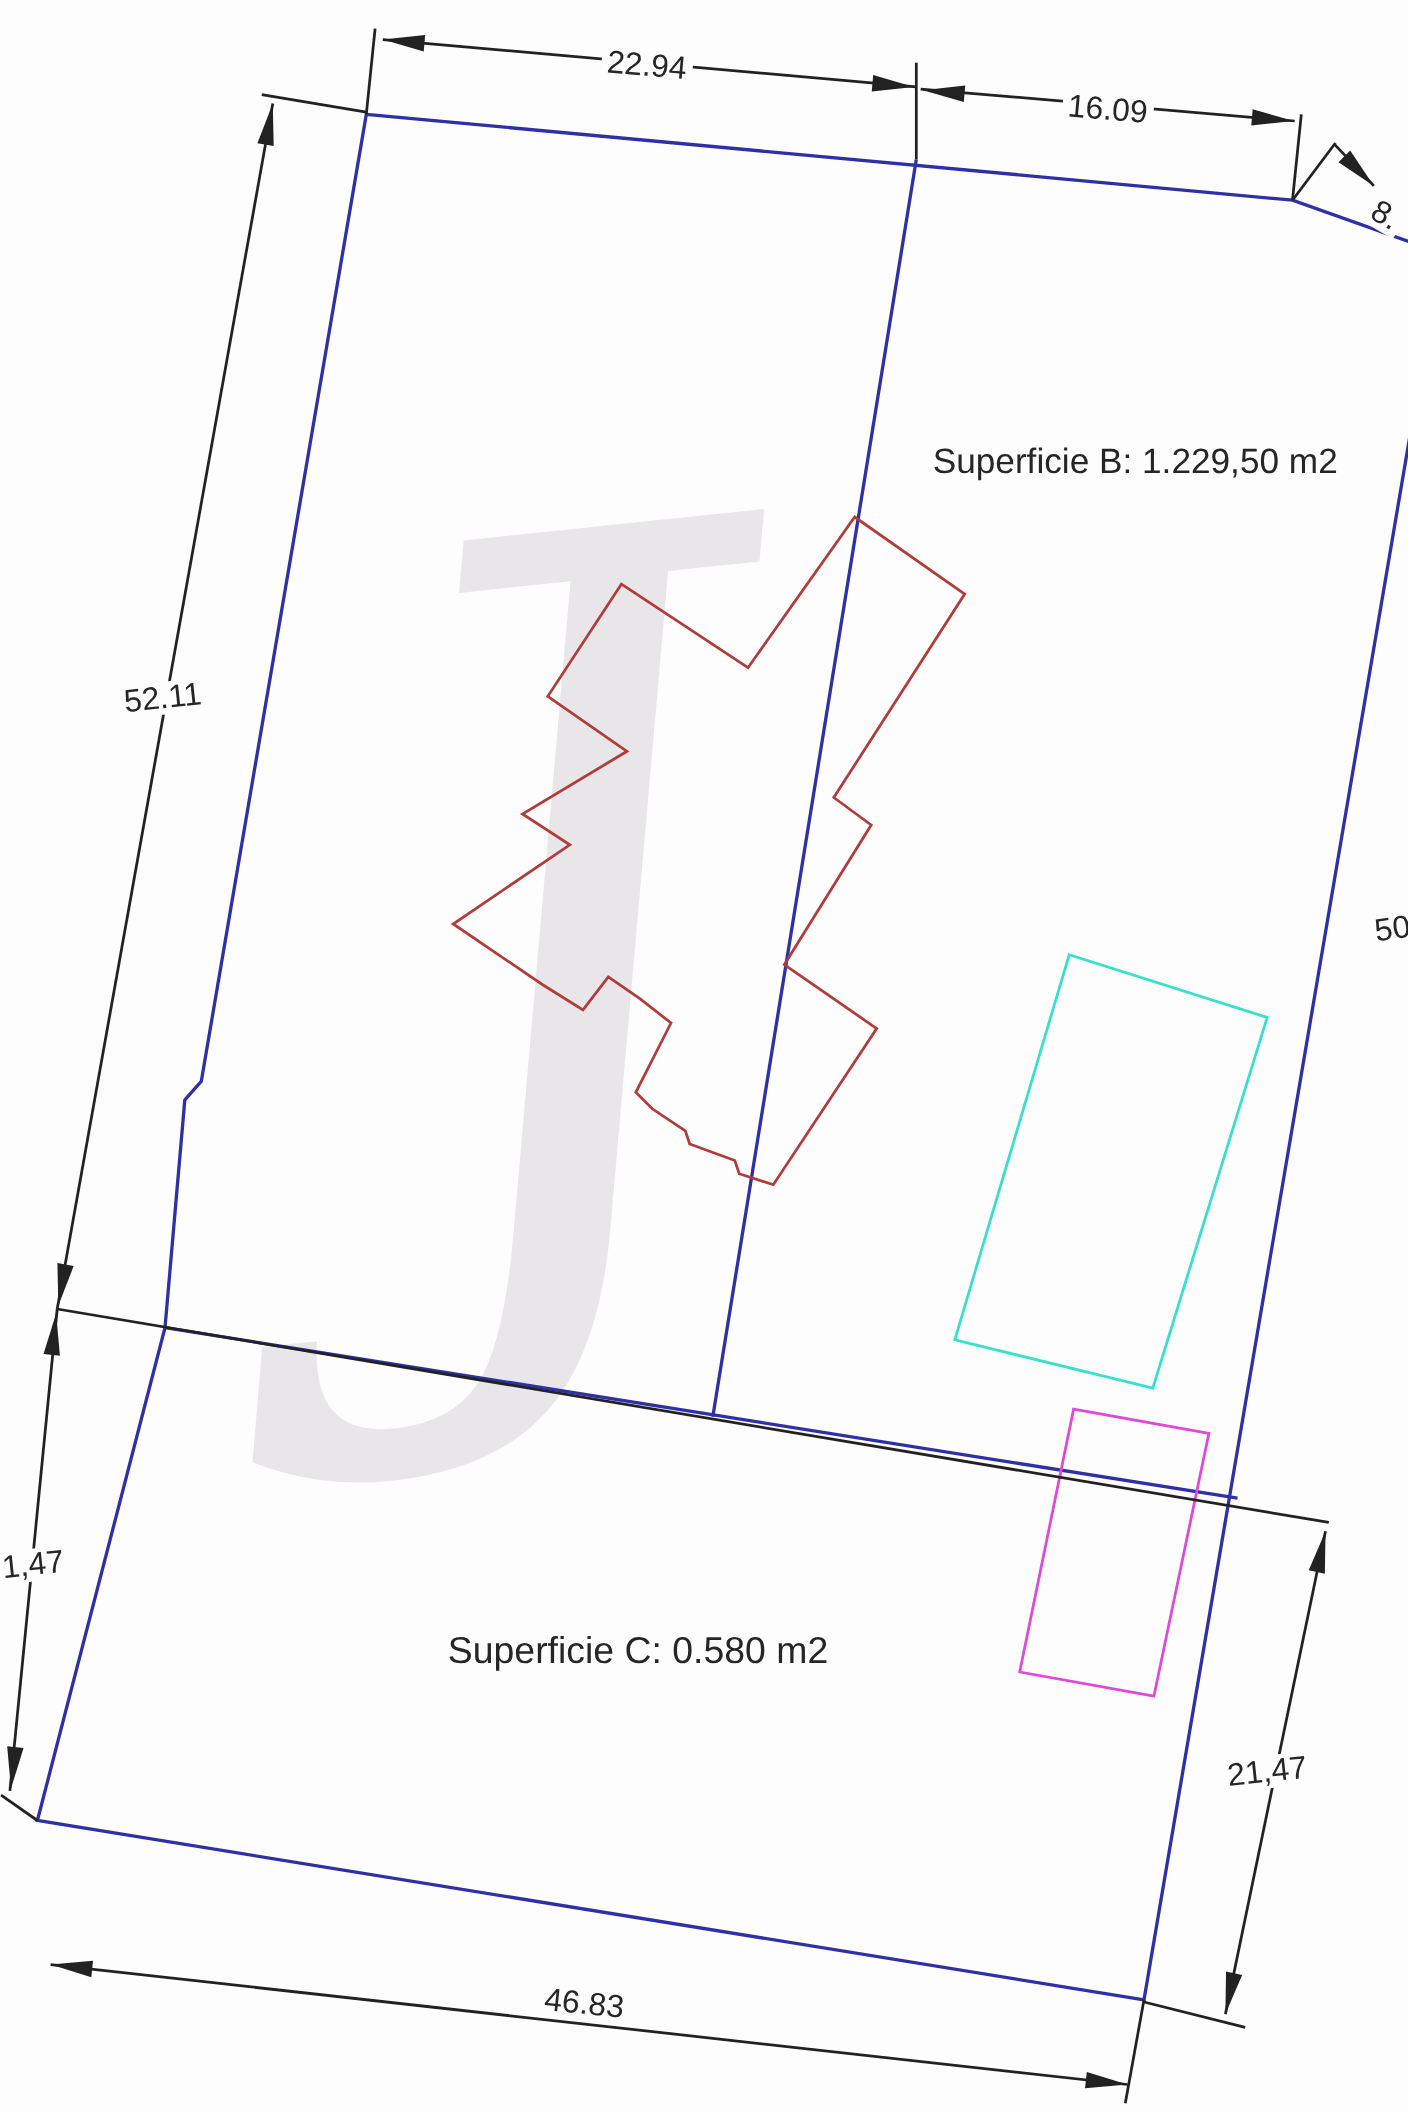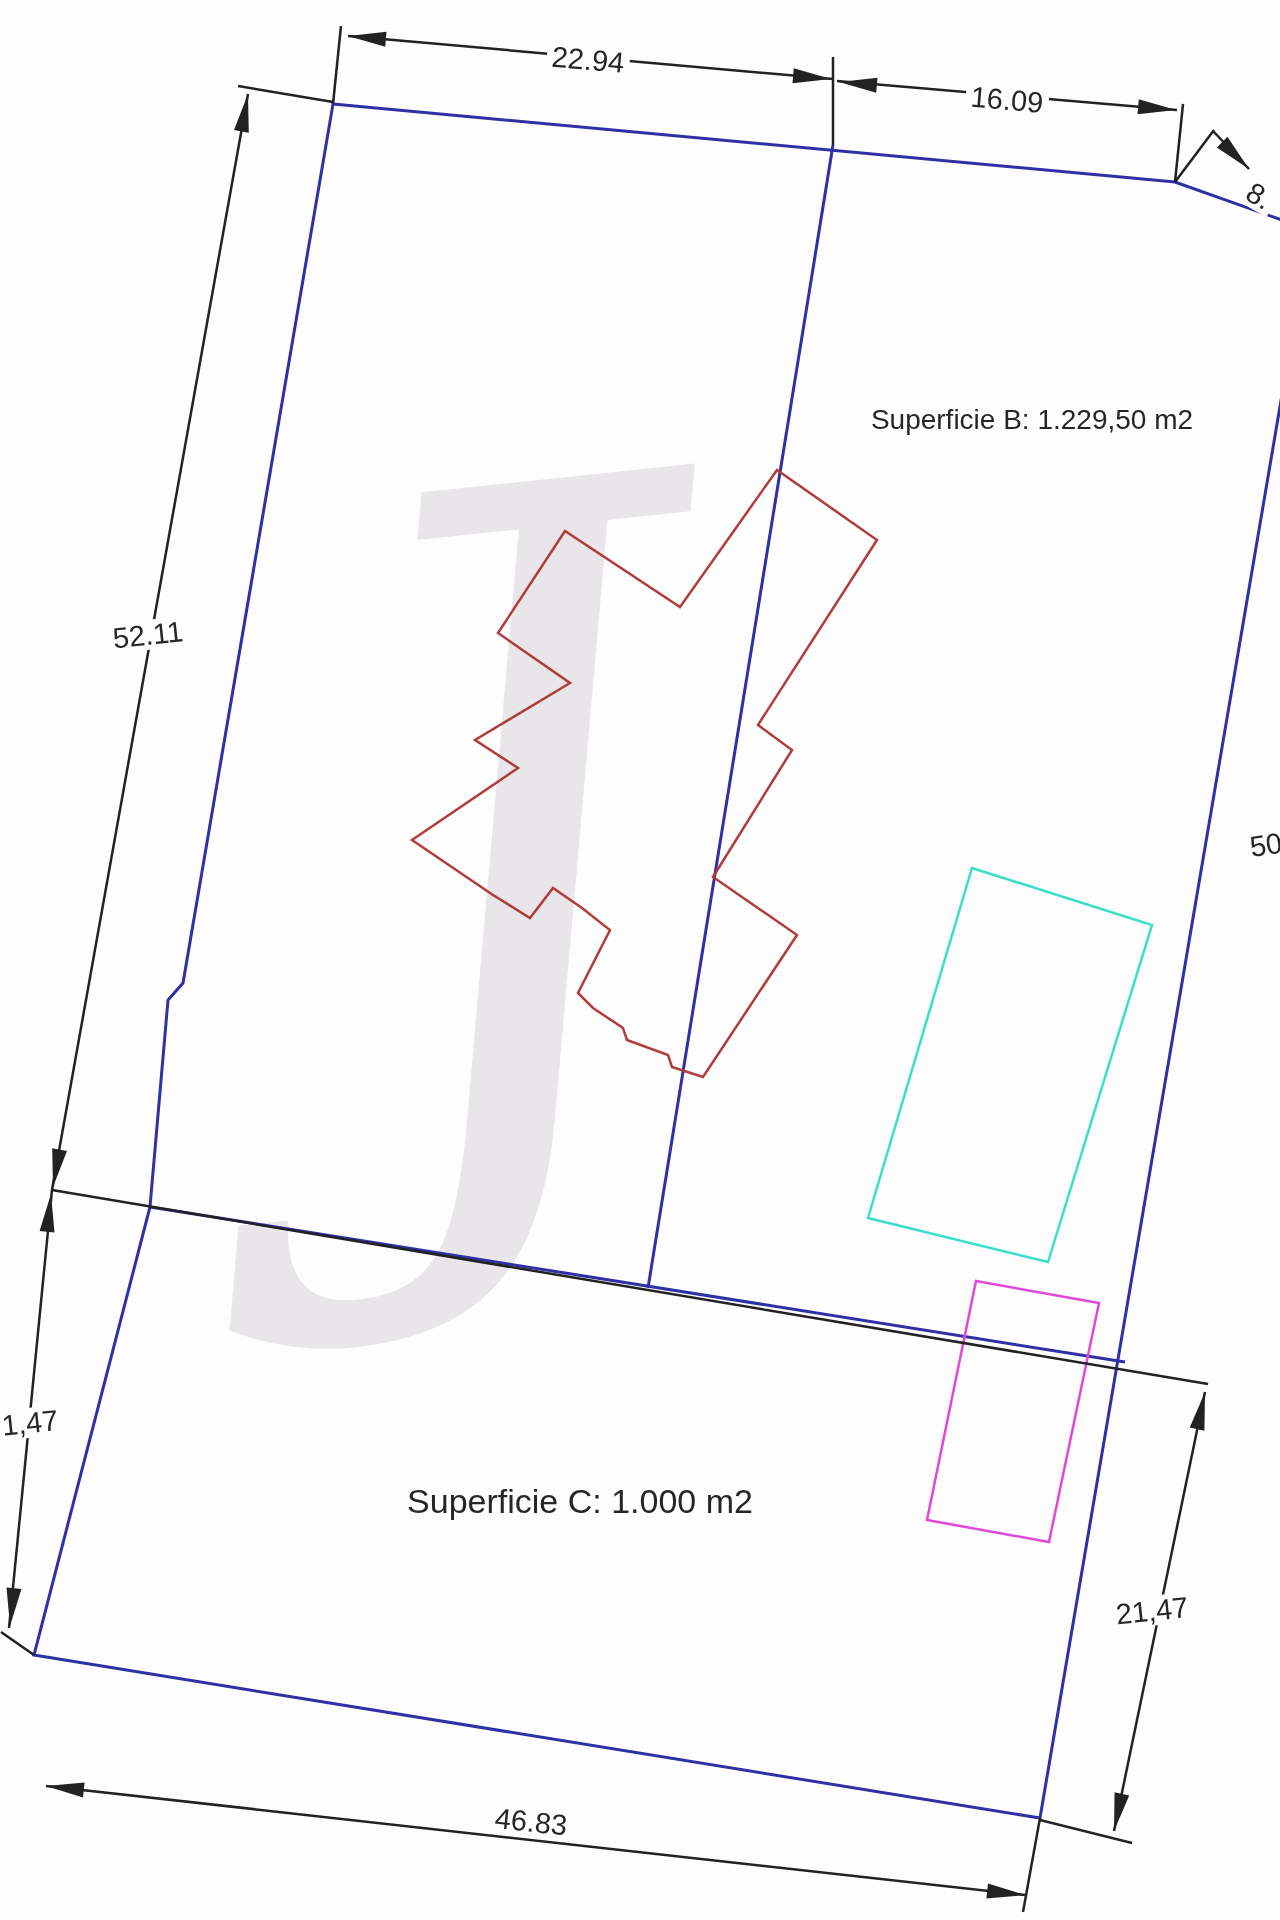--- a/index.html
+++ b/index.html
@@ -75,22 +75,22 @@
       <path d="M0 0 L-38 -7.5 L-38 7.5 Z" fill="#222222" transform="translate(248 94) rotate(-80)"></path>
       <path d="M0 0 L-38 -7.5 L-38 7.5 Z" fill="#222222" transform="translate(53 1187) rotate(100)"></path>
       <path d="M0 0 L-38 -7.5 L-38 7.5 Z" fill="#222222" transform="translate(51 1194) rotate(-84)"></path>
       <path d="M0 0 L-38 -7.5 L-38 7.5 Z" fill="#222222" transform="translate(10 1626) rotate(96)"></path>
       <path d="M0 0 L-38 -7.5 L-38 7.5 Z" fill="#222222" transform="translate(1205 1392) rotate(-78)"></path>
       <path d="M0 0 L-38 -7.5 L-38 7.5 Z" fill="#222222" transform="translate(1114 1831) rotate(102)"></path>
       <path d="M0 0 L-38 -7.5 L-38 7.5 Z" fill="#222222" transform="translate(46 1786) rotate(186)"></path>
       <path d="M0 0 L-38 -7.5 L-38 7.5 Z" fill="#222222" transform="translate(1025 1895) rotate(6)"></path>
     </svg>
 
-  <div class="label" style="left: 1032px; top: 420px; font-size: 28px; transform: translate(-50%, -50%) rotate(0deg); text-align: center;">Superficie B: 1.229,50 m2</div>
-  <div class="label" style="left: 580px; top: 1502px; font-size: 34px; transform: translate(-50%, -50%) rotate(0deg);">Superficie C: 1.000 m2</div>
+  <div class="label" style="left: 1032px; top: 420px; font-size: 32px; transform: translate(-50%, -50%) rotate(0deg); text-align: center;">Superficie B: 1.229,50 m2</div>
+  <div class="label" style="left: 580px; top: 1502px; font-size: 34px; transform: translate(-50%, -50%) rotate(0deg);">Superficie C: 0.580 m2</div>
 
   <div class="label dim-label" style="left: 588px; top: 60px; font-size: 29px; transform: translate(-50%, -50%) rotate(5deg);">22.94</div>
   <div class="label dim-label" style="left: 1007px; top: 100px; font-size: 29px; transform: translate(-50%, -50%) rotate(5deg);">16.09</div>
   <div class="label dim-label" style="left: 1259px; top: 196px; font-size: 29px; transform: translate(-50%, -50%) rotate(30deg);">8.</div>
   <div class="label dim-label" style="left: 148px; top: 635px; font-size: 29px; transform: translate(-50%, -50%) rotate(-6deg);">52.11</div>
   <div class="label dim-label" style="left: 1266px; top: 845px; font-size: 29px; transform: translate(-50%, -50%) rotate(-8deg);">50</div>
   <div class="label dim-label" style="left: 30px; top: 1423px; font-size: 29px; transform: translate(-50%, -50%) rotate(-6deg);">1,47</div>
   <div class="label dim-label" style="left: 1152px; top: 1611px; font-size: 29px; transform: translate(-50%, -50%) rotate(-6deg);">21,47</div>
   <div class="label dim-label" style="left: 531px; top: 1822px; font-size: 29px; transform: translate(-50%, -50%) rotate(6deg);">46.83</div>
 

